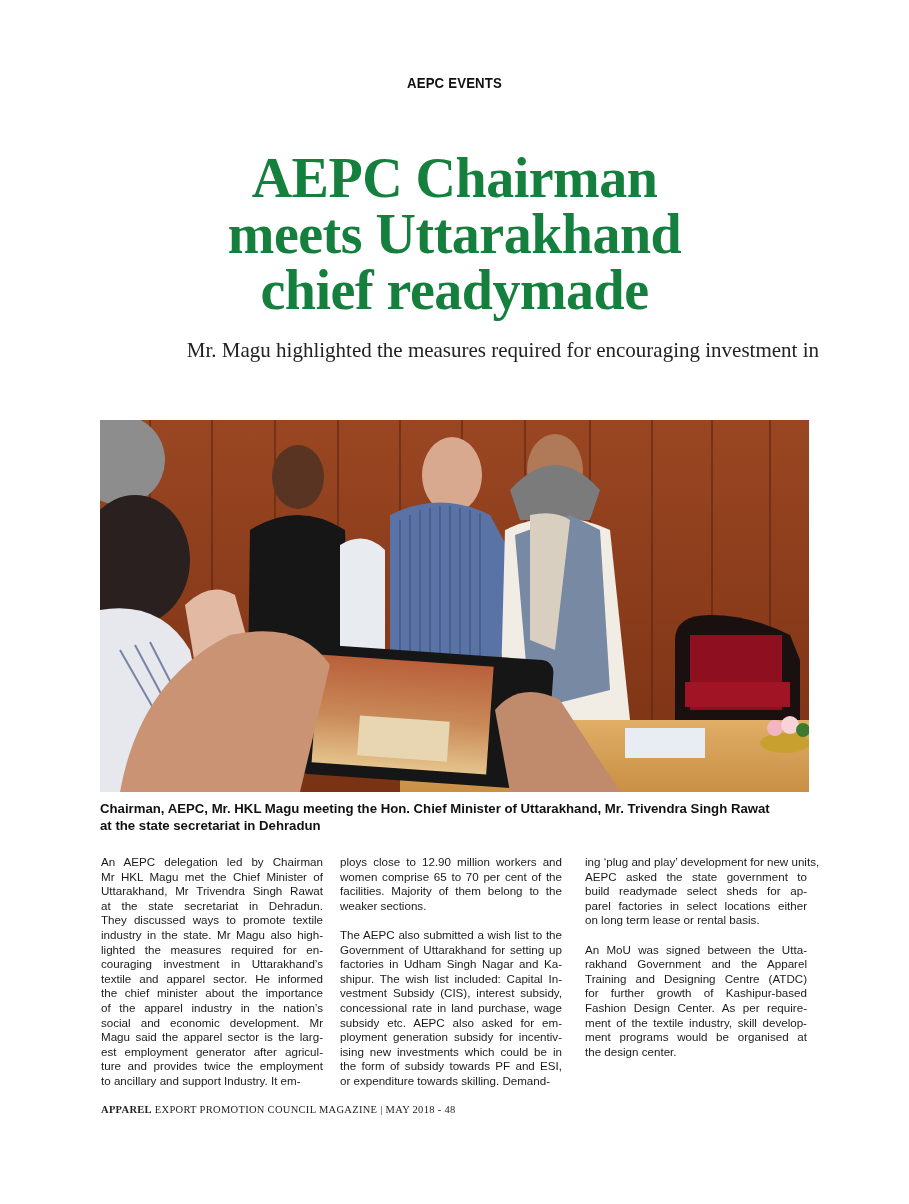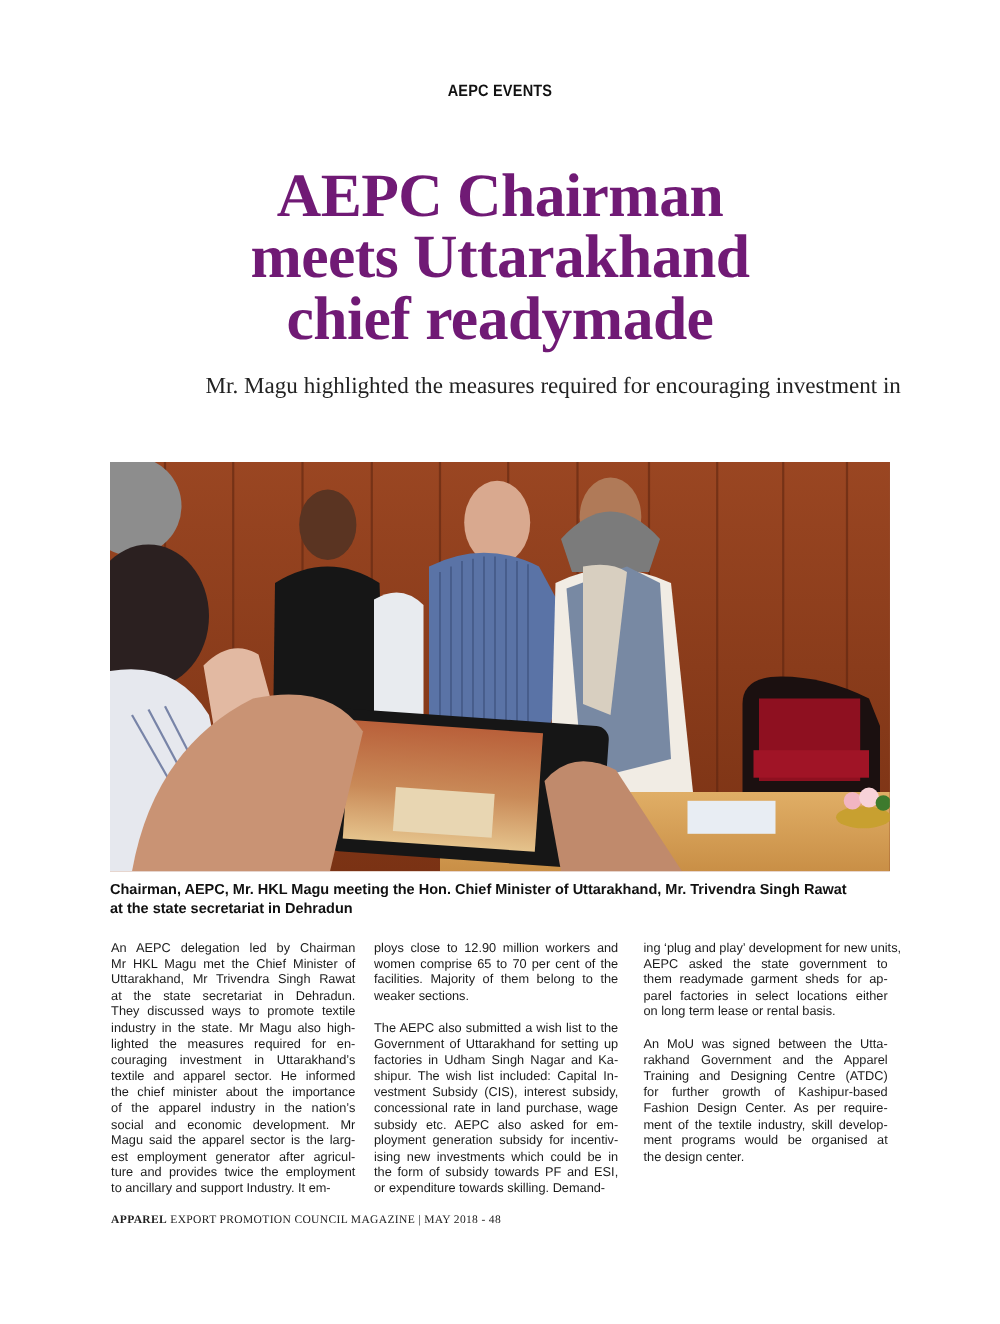--- a/index.html
+++ b/index.html
@@ -5,21 +5,21 @@
     html, body { margin: 0; padding: 0; background: #ffffff; }
     body { width: 909px; height: 1204px; position: relative; overflow: hidden; color: #111; }
     .section-label {
       position: absolute; left: 0; width: 909px; top: 74px; text-align: center;
       font-family: "Liberation Sans", sans-serif; font-weight: bold; font-size: 15px;
       letter-spacing: 0.2px; transform: scaleX(0.88); transform-origin: center;
     }
     .headline {
       position: absolute; left: 0; width: 909px; top: 150px; margin: 0; text-align: center;
       font-family: "Liberation Serif", serif; font-weight: bold; font-size: 56px; line-height: 56px;
-      color: #701a75; letter-spacing: -0.5px;
+      color: #15803d; letter-spacing: -0.5px;
     }
     .headline span { display: block; }
     .standfirst {
       position: absolute; left: 90px; width: 729px; top: 338px; margin: 0; text-align: right;
       font-family: "Liberation Serif", serif; font-size: 21px; line-height: 24px; color: #222;
     }
     .standfirst span { display: block; }
     .photo {
       position: absolute; left: 100px; top: 420px; width: 709px; height: 372px; overflow: hidden;
       background: #8a3c1c;
@@ -207,21 +207,21 @@
       <span class="line">ployment generation subsidy for incentiv-</span>
       <span class="line">ising new investments which could be in</span>
       <span class="line">the form of subsidy towards PF and ESI,</span>
       <span class="line last">or expenditure towards skilling. Demand-</span>
     </div>
   </div>
 <div class="col col3">
     <div>
       <span class="line">ing ‘plug and play’ development for new units,</span>
       <span class="line">AEPC asked the state government to</span>
-      <span class="line">them readymade garment sheds for ap-</span>
+      <span class="line">build readymade select sheds for ap-</span>
       <span class="line">parel factories in select locations either</span>
       <span class="line last">on long term lease or rental basis.</span>
     </div>
     <span class="gap"></span>
     <div>
       <span class="line">An MoU was signed between the Utta-</span>
       <span class="line">rakhand Government and the Apparel</span>
       <span class="line">Training and Designing Centre (ATDC)</span>
       <span class="line">for further growth of Kashipur-based</span>
       <span class="line">Fashion Design Center. As per require-</span>

